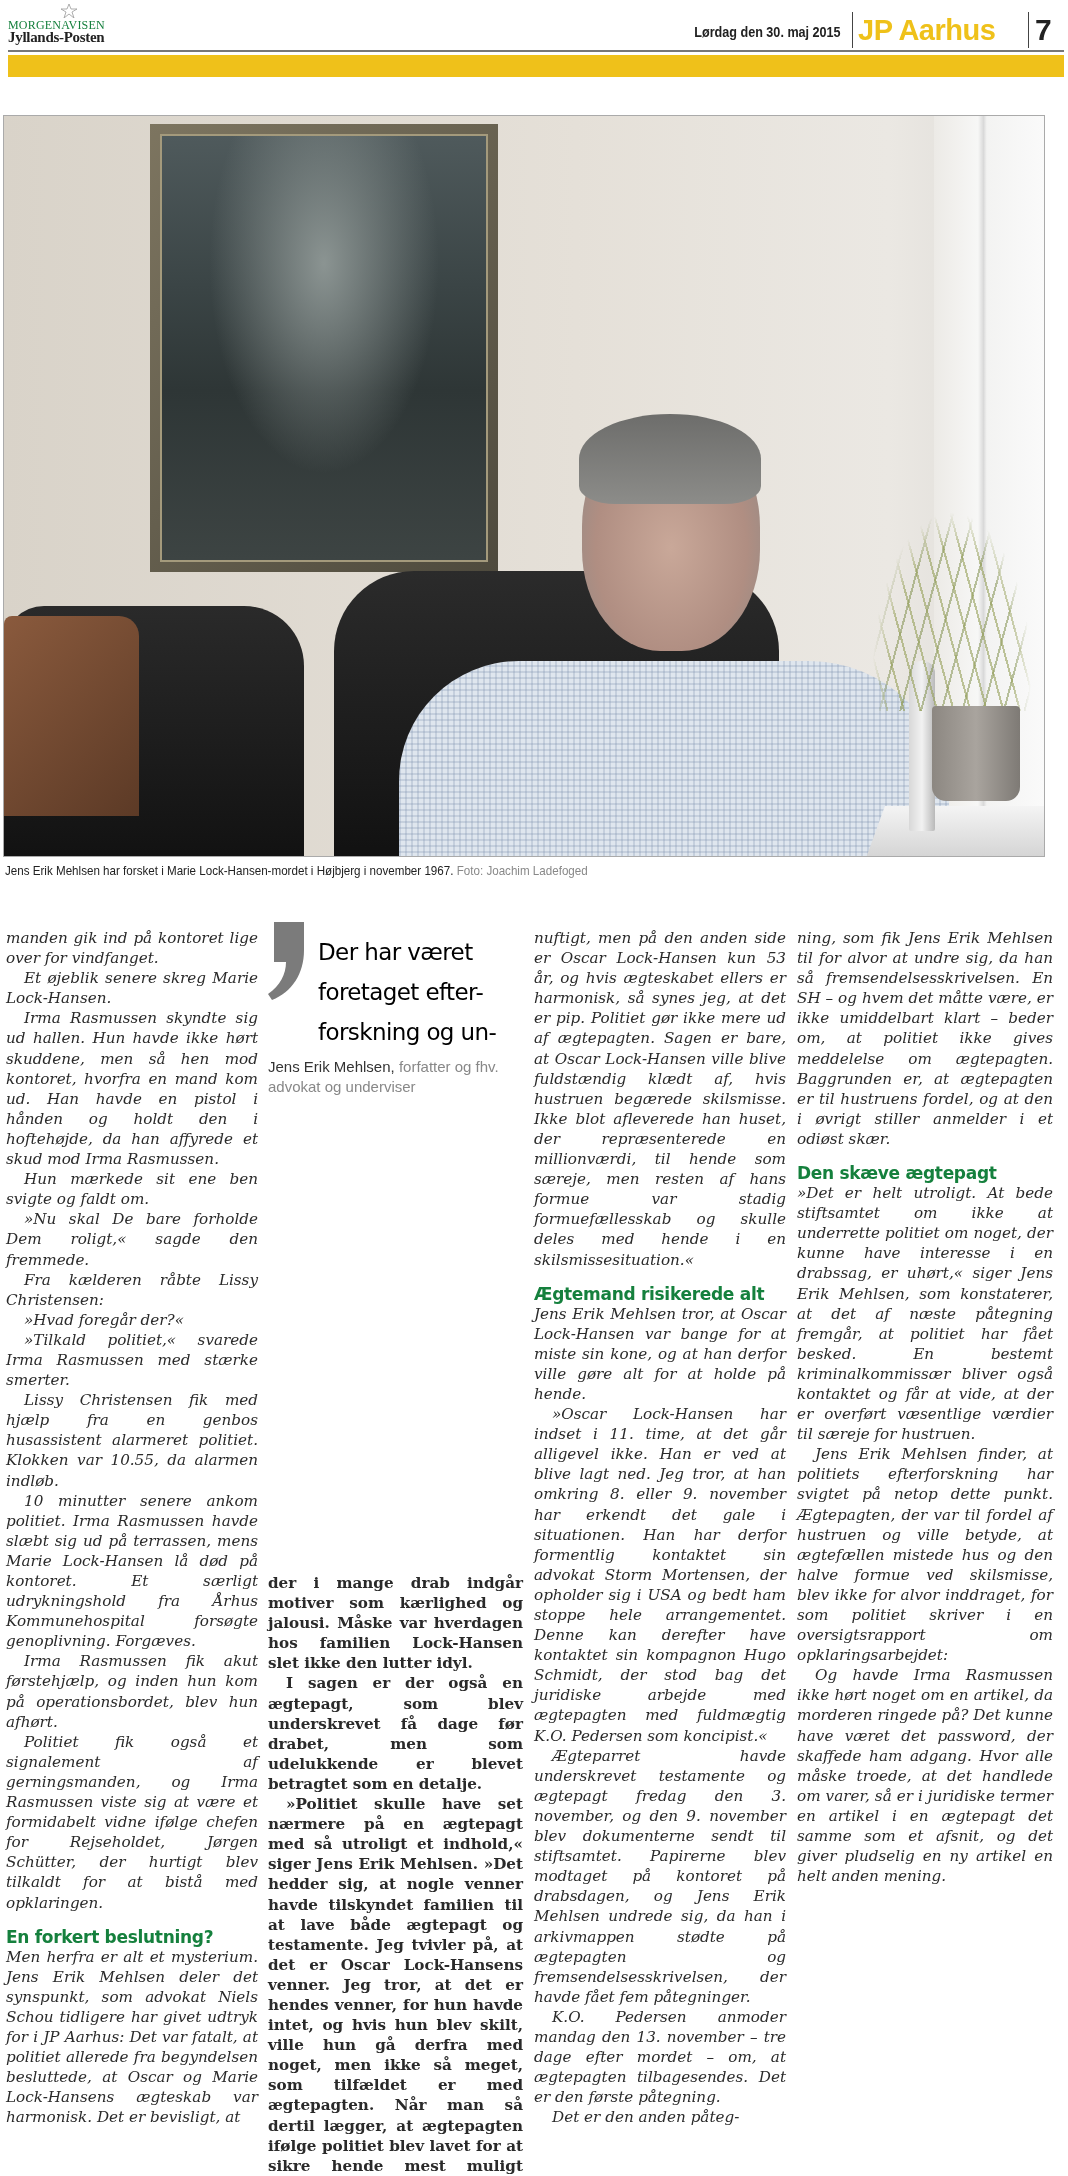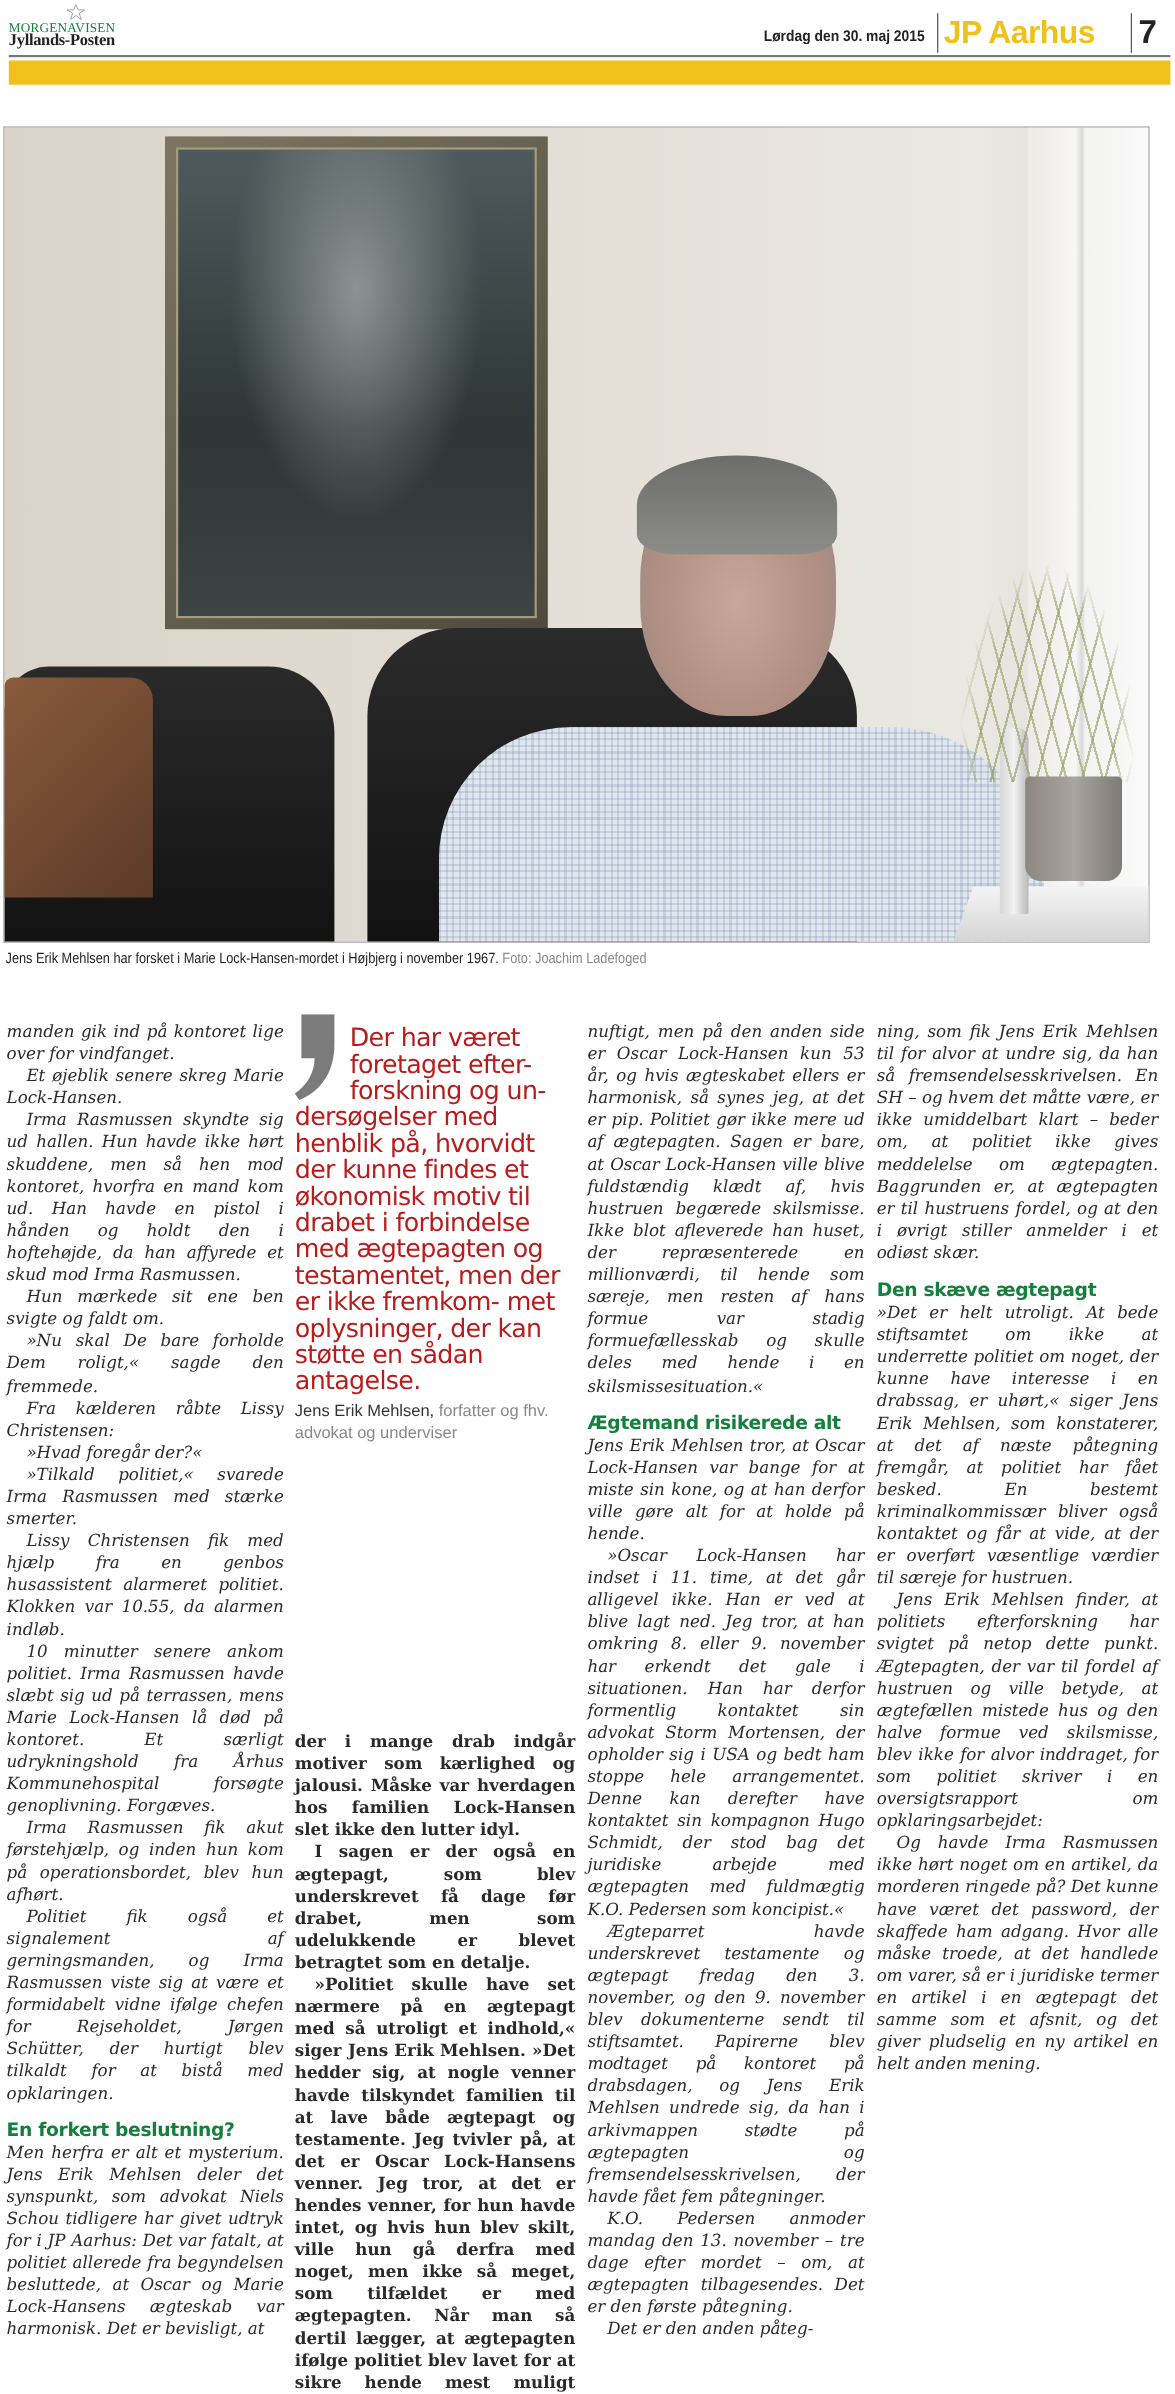--- a/index.html
+++ b/index.html
@@ -58,21 +58,21 @@
   .col3 { left: 534px; }
   .col4 { left: 797px; width: 256px; }
 
   .col2-body { position: absolute; left: 268px; top: 1573px; width: 255px; font-family: "DejaVu Serif", serif; font-size: 15.2px; line-height: 20.1px; color: #2a2a2a; font-weight: bold; }
   .col2-body p { text-align: justify; }
   .col2-body p.indent { text-indent: 18px; }
 
   
   .pullquote { position: absolute; left: 268px; top: 932px; width: 258px; }
   .quote-mark { position: absolute; left: 0; top: -10px; width: 38px; height: 80px; }
-  .quote-text { font-family: "DejaVu Sans", sans-serif; font-size: 23px; line-height: 24px; color: #b91c1c; letter-spacing: -0.6px; }
+  .quote-text { font-family: "DejaVu Sans", sans-serif; font-size: 23px; line-height: 40px; color: #000000; letter-spacing: -0.6px; }
   .quote-text .q-first { display: block; padding-left: 50px; }
   .quote-attr { margin-top: 5px; font-family: "Liberation Sans", sans-serif; font-size: 15px; line-height: 20px; color: #888; }
   .quote-attr b { color: #333; font-weight: normal; }
 </style>
 </head>
 <body>
 
 <header class="masthead">
   <div class="logo">
     <svg class="logo-star" viewBox="0 0 18 14">
@@ -131,21 +131,20 @@
   <h3>En forkert beslutning?</h3>
   <p>Men herfra er alt et mysterium. Jens Erik Mehlsen deler det synspunkt, som advokat Niels Schou tidligere har givet udtryk for i JP Aarhus: Det var fatalt, at politiet allerede fra begyndelsen besluttede, at Oscar og Marie Lock-Hansens ægteskab var harmonisk. Det er bevisligt, at</p>
 </section>
 
 <aside class="pullquote">
   <svg class="quote-mark" viewBox="0 0 38 80">
     <path d="M6 0 H36 V28 C36 52 24 70 4 78 L0 72 C12 64 18 52 18 40 H6 Z" fill="#7b7b7b"></path>
   </svg>
   <div class="quote-text">
     <span class="q-first">Der har været foretaget efter- forskning og un-</span>
-    <span>dersøgelser med henblik på, hvorvidt der kunne findes et økonomisk motiv til drabet i forbindelse med ægtepagten og testamentet, men der er ikke fremkom- met oplysninger, der kan støtte en sådan antagelse.</span>
   </div>
   <div class="quote-attr">
     <b>Jens Erik Mehlsen,</b>
     <span>forfatter og fhv. advokat og underviser</span>
   </div>
 </aside>
 
 <section class="col2-body">
   <p>der i mange drab indgår motiver som kærlighed og jalousi. Måske var hverdagen hos familien Lock-Hansen slet ikke den lutter idyl.</p>
   <p class="indent">I sagen er der også en ægtepagt, som blev underskrevet få dage før drabet, men som udelukkende er blevet betragtet som en detalje.</p>

